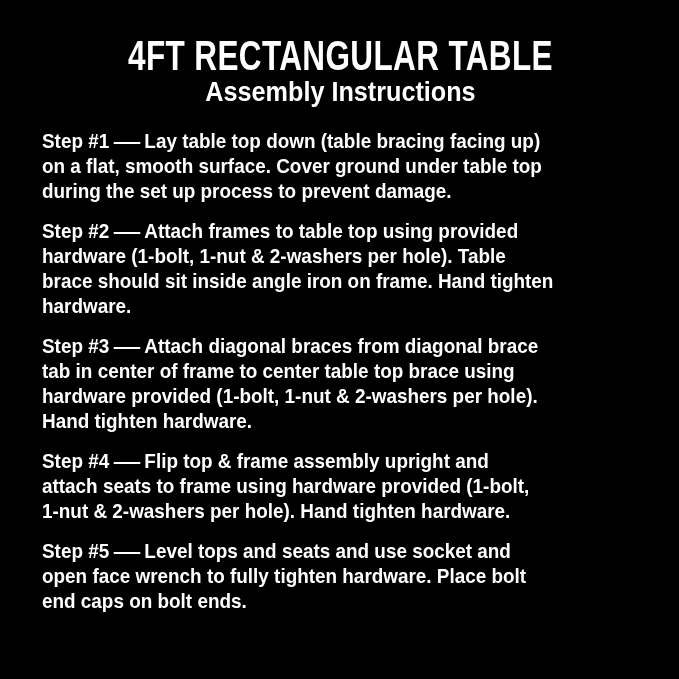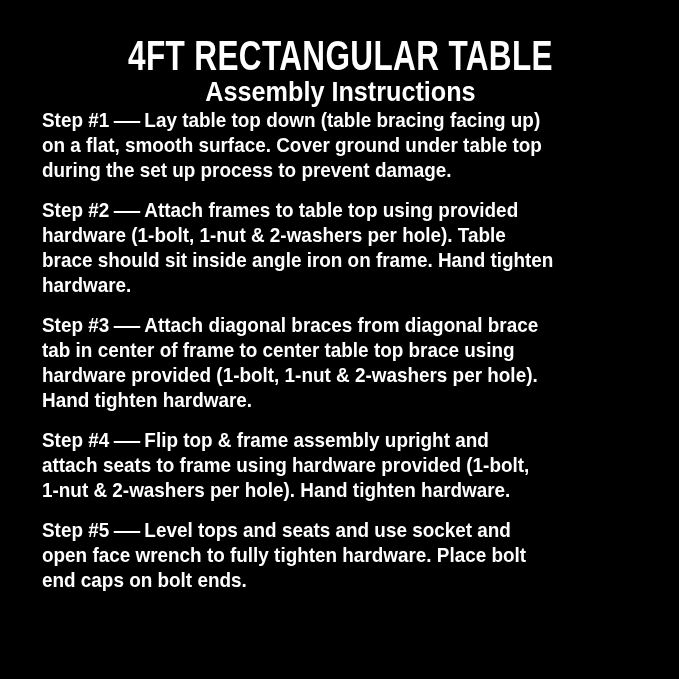--- a/index.html
+++ b/index.html
@@ -39,20 +39,21 @@
   .subtitle {
     margin: 0;
     font-size: 28px;
     line-height: 30px;
     text-align: center;
     transform: scaleX(0.9);
     transform-origin: 50% 50%;
     white-space: nowrap;
   }
   .steps {
+    margin-top: 21px;
   }
   .step {
     margin: 0 0 15px 0;
     font-size: 21px;
     line-height: 25px;
     transform: scaleX(0.9);
     transform-origin: 0 50%;
   }
   .step-label {
     white-space: nowrap;

